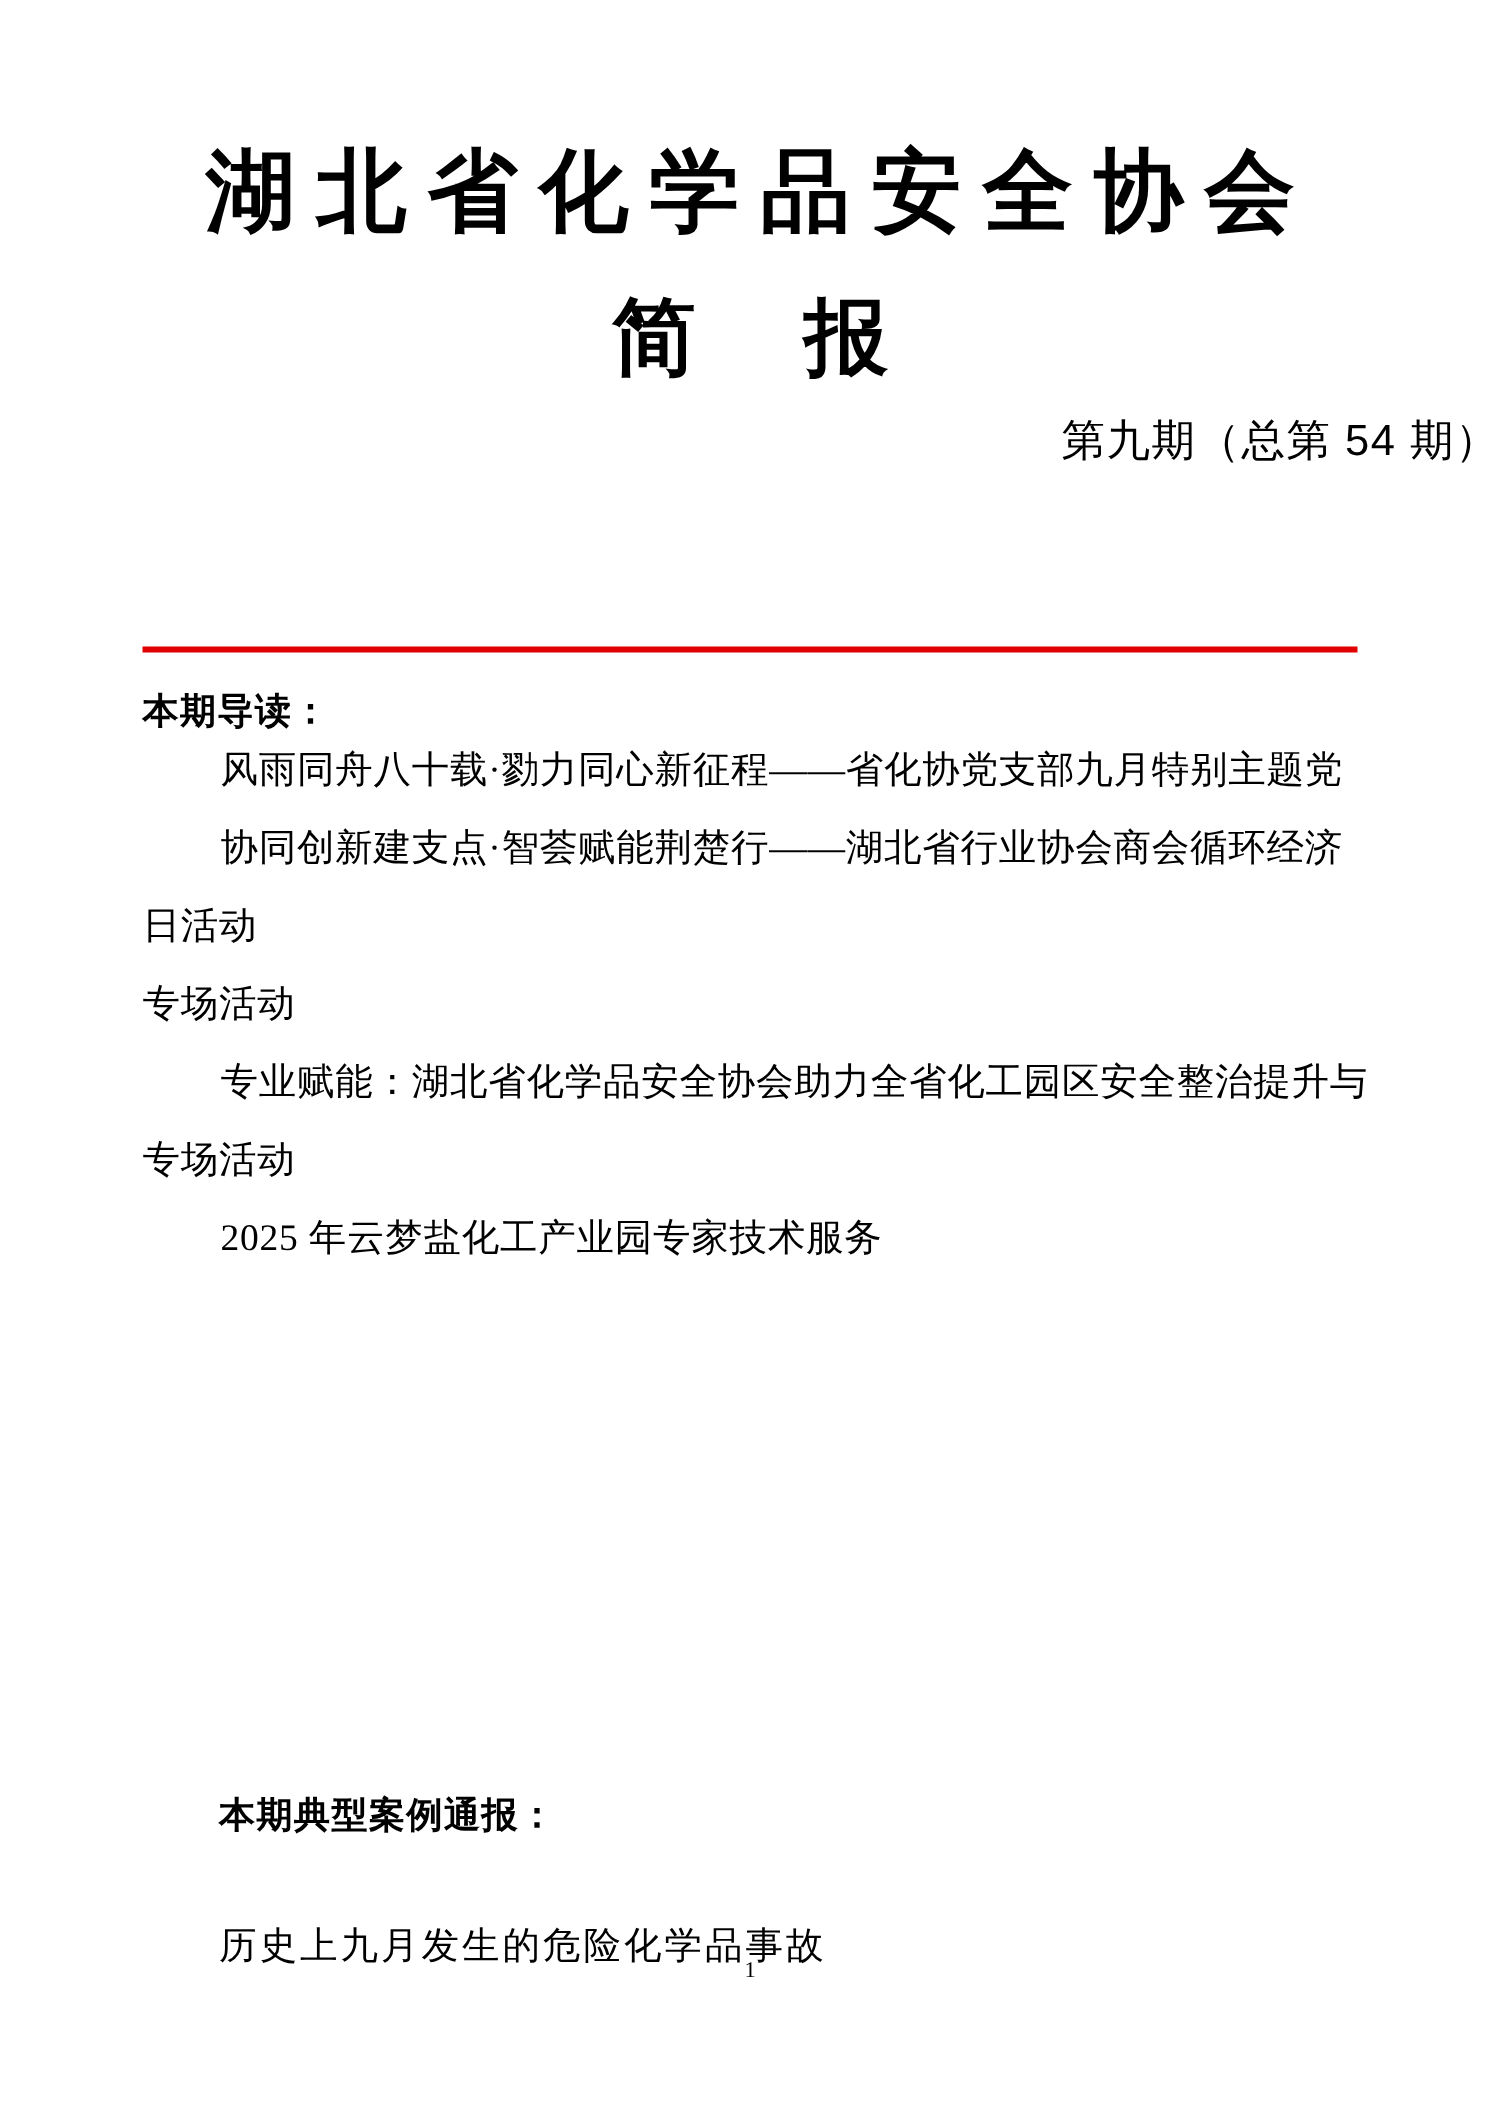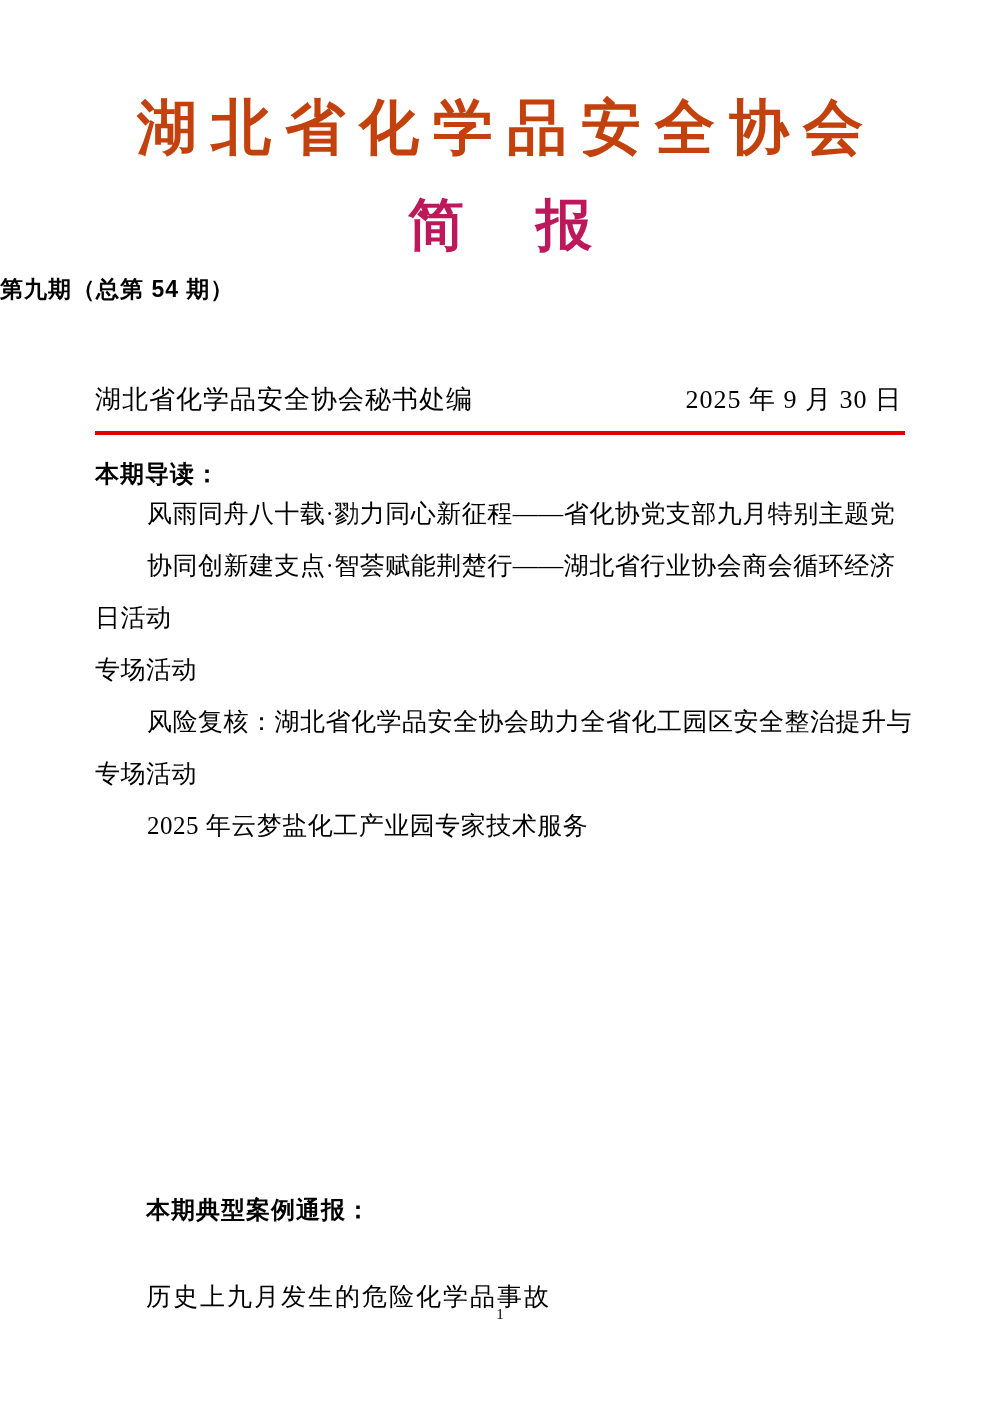--- a/index.html
+++ b/index.html
@@ -21,45 +21,45 @@
   .org-title {
     position: absolute;
     top: 88px;
     left: 0;
     width: 1000px;
     text-align: center;
     font-size: 60px;
     font-weight: 600;
     letter-spacing: 14px;
     text-indent: 14px;
-    color: #c2410c;
+    color: #000000;
     white-space: nowrap;
   }
   .bulletin-title {
     position: absolute;
     top: 188px;
     left: 0;
     width: 1000px;
     text-align: center;
     font-size: 56px;
     font-weight: 800;
     letter-spacing: 8px;
     text-indent: 8px;
-    color: #be185d;
+    color: #000000;
     white-space: nowrap;
   }
   .issue-line {
     position: absolute;
     top: 274px;
     left: 0;
     width: 1000px;
-    text-align: left;
+    text-align: right;
     font-family: "Liberation Sans", "DejaVu Sans", sans-serif;
-    font-size: 23px;
-    font-weight: 700;
+    font-size: 29px;
+    font-weight: 400;
     letter-spacing: 1px;
   }
 
   
   .meta-row {
     position: absolute;
     top: 382px;
     left: 95px;
     right: 98px;
     display: flex;
@@ -139,35 +139,31 @@
 <body>
 
 <div class="page">
 
   <div class="org-title">湖北省化学品安全协会</div>
 
   <div class="bulletin-title">简　报</div>
 
   <div class="issue-line">第九期（总第 54 期）</div>
 
-  <div class="meta-row">
-    <span>湖北省化学品安全协会秘书处编</span>
-    <span>2025 年 9 月 30 日</span>
-  </div>
 
   <div class="red-rule"></div>
 
   <div class="toc-heading">本期导读：</div>
 
   <div class="toc">
     <div class="toc-line indent">风雨同舟八十载·勠力同心新征程——省化协党支部九月特别主题党</div>
     <div class="toc-line indent">协同创新建支点·智荟赋能荆楚行——湖北省行业协会商会循环经济</div>
     <div class="toc-line">日活动</div>
     <div class="toc-line">专场活动</div>
-    <div class="toc-line indent">风险复核：湖北省化学品安全协会助力全省化工园区安全整治提升与</div>
+    <div class="toc-line indent">专业赋能：湖北省化学品安全协会助力全省化工园区安全整治提升与</div>
     <div class="toc-line">专场活动</div>
     <div class="toc-line indent">2025 年云梦盐化工产业园专家技术服务</div>
   </div>
 
   <div class="case-heading">本期典型案例通报：</div>
 
   <div class="case-line">历史上九月发生的危险化学品事故</div>
 
   <div class="page-number">1</div>
 

